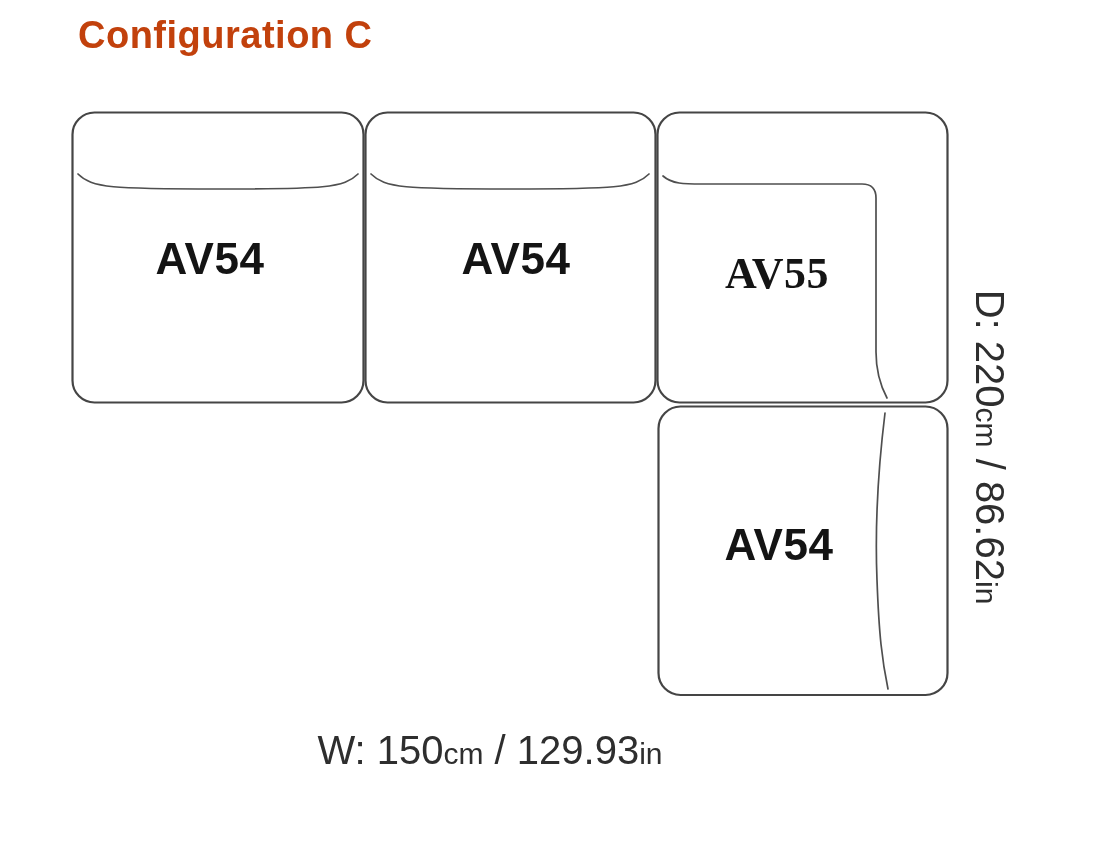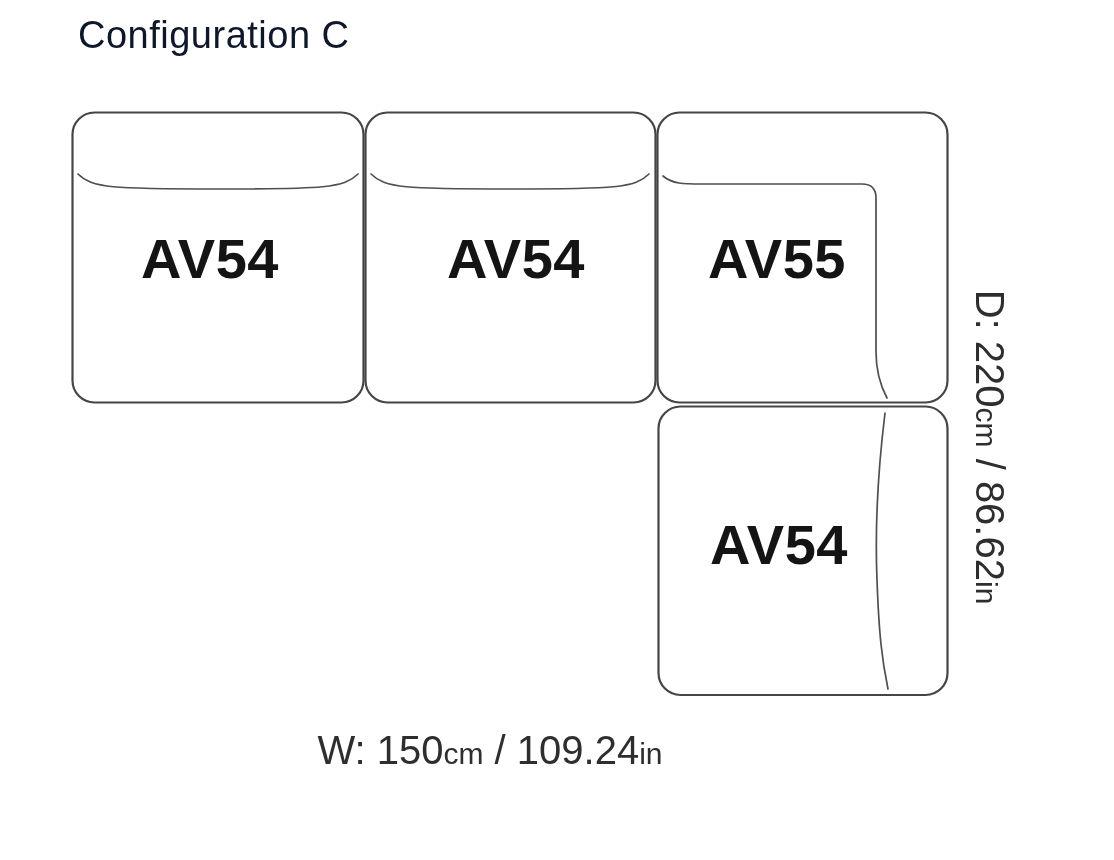--- a/index.html
+++ b/index.html
@@ -18,38 +18,38 @@
   .diagram-svg {
     position: absolute;
     left: 0;
     top: 0;
   }
   .diagram-title {
     position: absolute;
     left: 78px;
     top: 14px;
     font-size: 38px;
-    font-weight: 400;
+    font-weight: 700;
     letter-spacing: 0.5px;
-    color: #0f172a;
+    color: #c2410c;
     white-space: nowrap;
   }
   .module-label {
     position: absolute;
     transform: translate(-50%, -50%);
-    font-size: 56px;
+    font-size: 44px;
     font-weight: 700;
     letter-spacing: 0.5px;
     color: #141414;
     white-space: nowrap;
     line-height: 1;
   }
   .module-label.m1 { left: 210px; top: 259px; }
   .module-label.m2 { left: 516px; top: 259px; }
-  .module-label.m3 { left: 777px; top: 259px; }
+  .module-label.m3 { left: 777px; top: 274px; font-family: Liberation Serif, serif; }
   .module-label.m4 { left: 779px; top: 545px; }
   .dim-label {
     position: absolute;
     font-size: 40px;
     font-weight: 400;
     color: #2e2e2e;
     white-space: nowrap;
     line-height: 1;
   }
   .dim-label .dim-unit {
@@ -85,20 +85,20 @@
   </svg>
 
   <div class="diagram-title">Configuration C</div>
 
   <div class="module-label m1">AV54</div>
   <div class="module-label m2">AV54</div>
   <div class="module-label m3">AV55</div>
   <div class="module-label m4">AV54</div>
 
   <div class="dim-label width-label">
-    <span>W: </span><span>150</span><span class="dim-unit">cm</span><span> / </span><span>109.24</span><span class="dim-unit">in</span>
+    <span>W: </span><span>150</span><span class="dim-unit">cm</span><span> / </span><span>129.93</span><span class="dim-unit">in</span>
   </div>
 
   <div class="dim-label depth-label">
     <span>D: </span><span>220</span><span class="dim-unit">cm</span><span> / </span><span>86.62</span><span class="dim-unit">in</span>
   </div>
 
 </div>
 
 </body></html>

